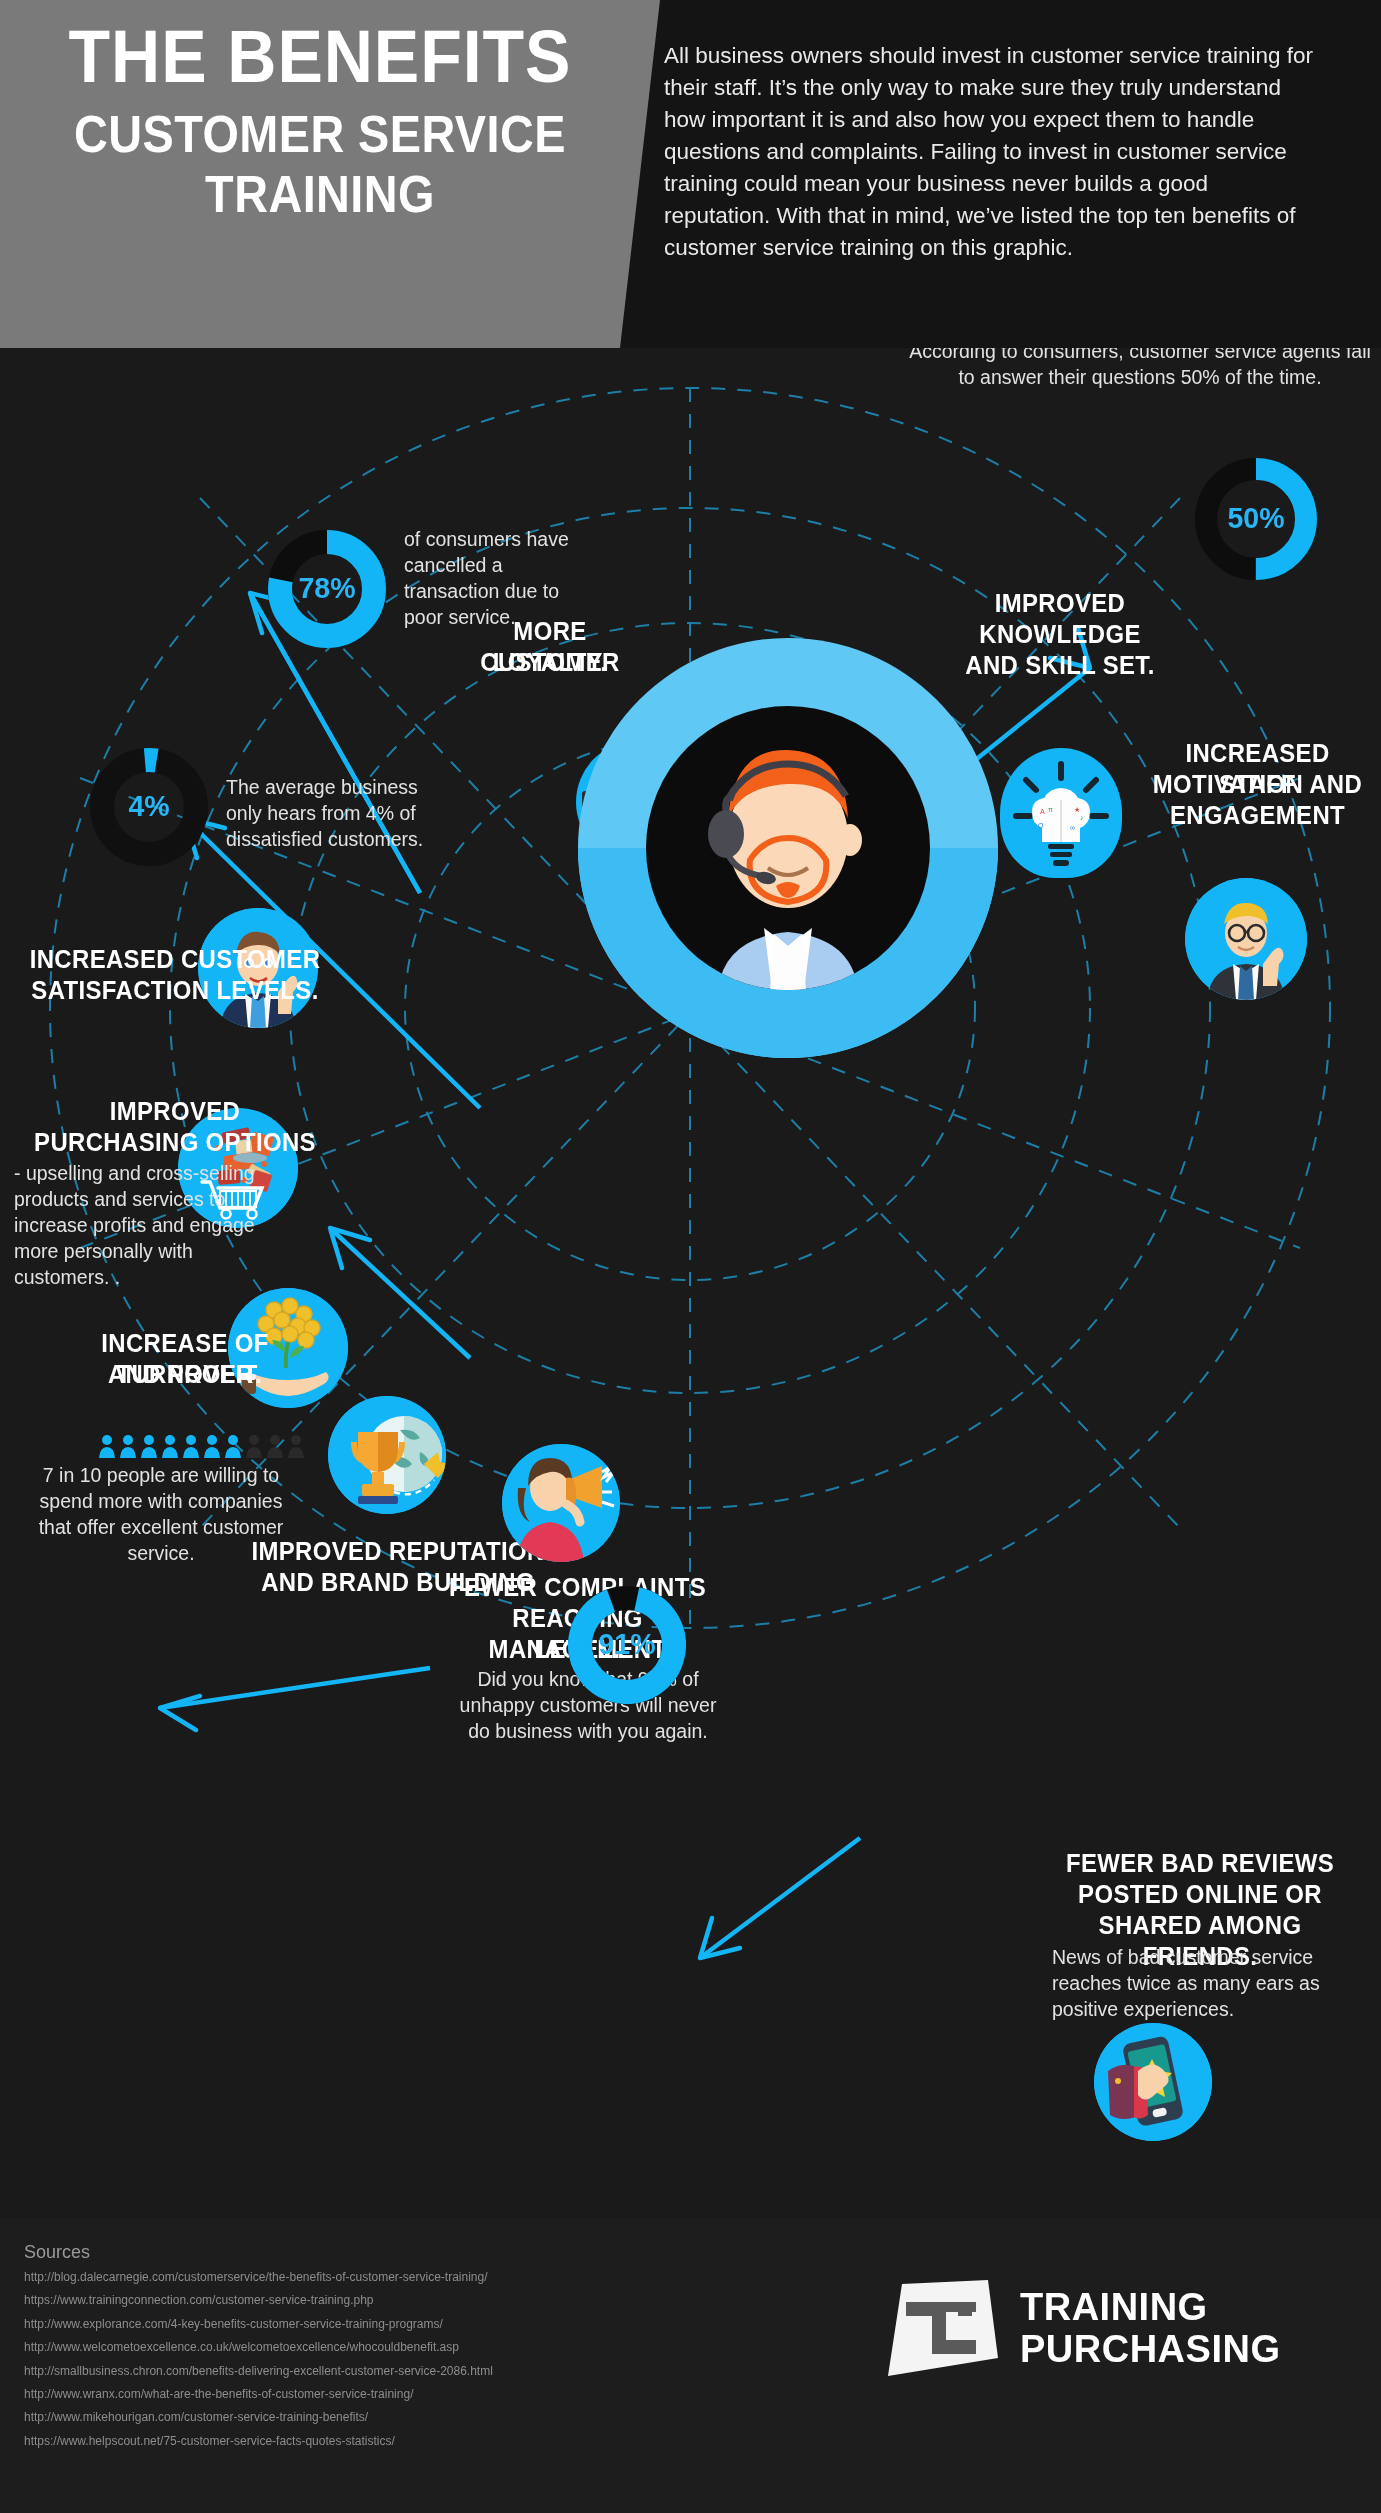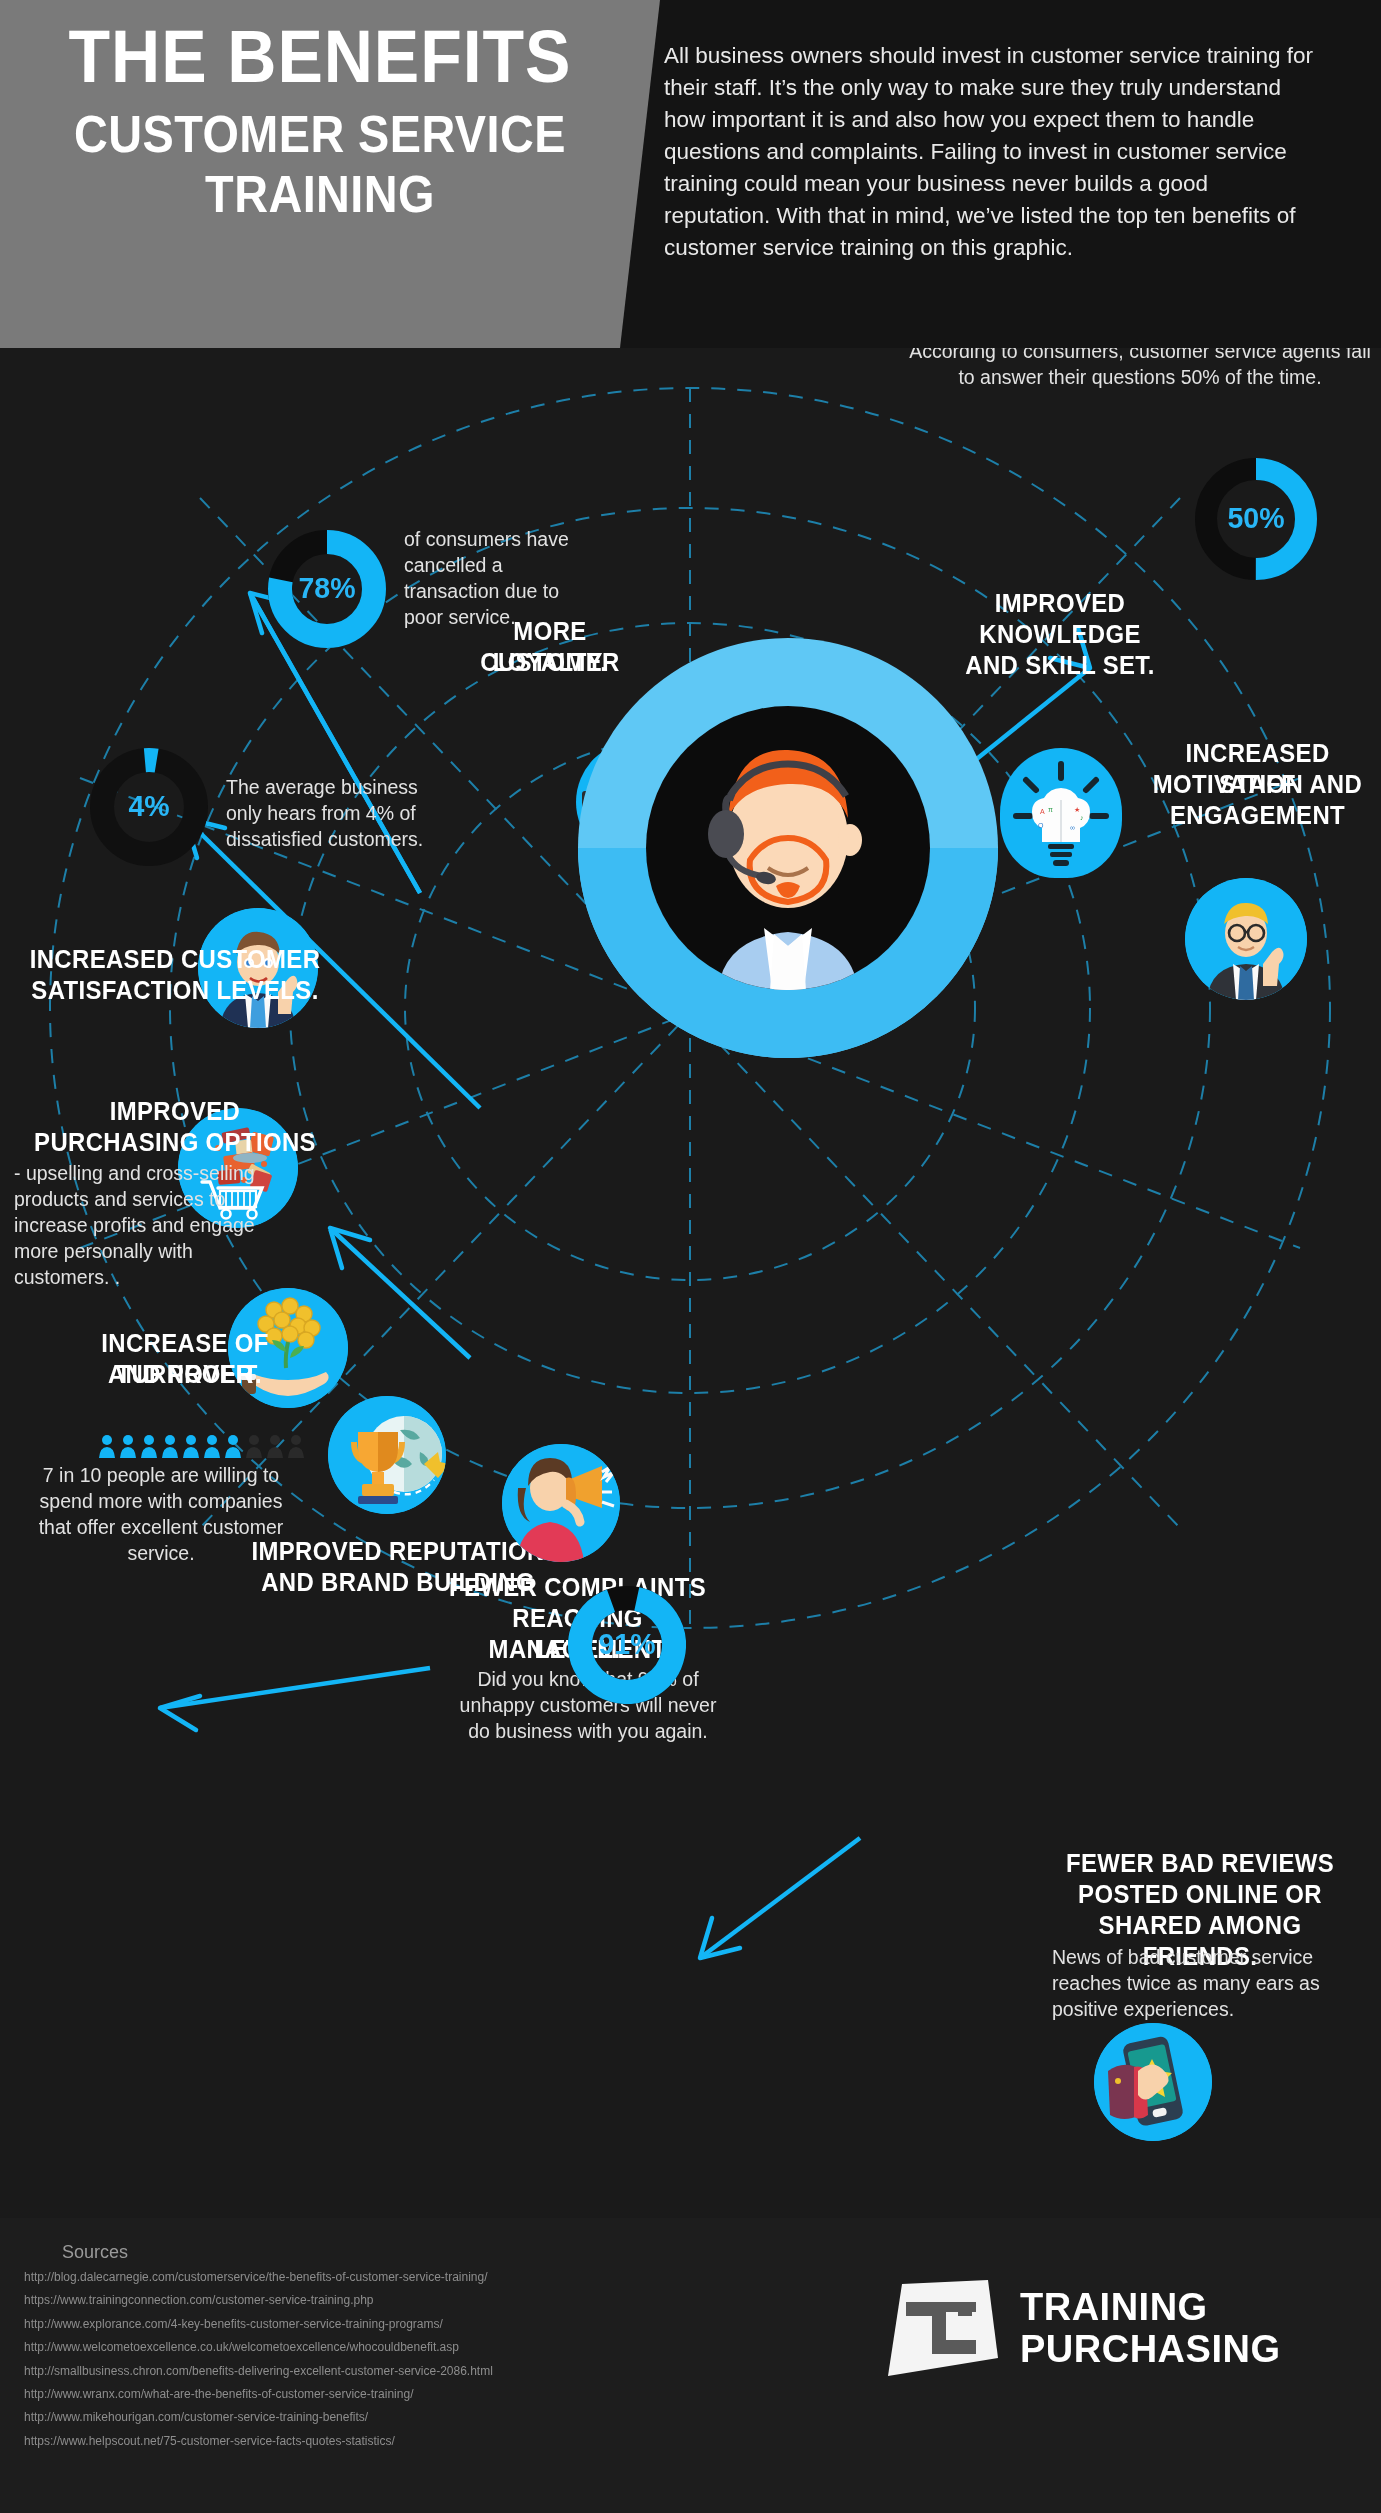--- a/index.html
+++ b/index.html
@@ -55,21 +55,21 @@
     position:absolute; color:#e2e2e2;
     font-size:19.5px; line-height:26px;
     font-family:"Liberation Sans", sans-serif;
   }
 
   
   .badge { position:absolute; border-radius:50%; background:#13b5f6; overflow:hidden; }
 
   
   .footer { position:absolute; left:0; top:2218px; width:1381px; height:295px; background:#1d1d1d; }
-  .sources-title { position:absolute; left:24px; top:24px; color:#9a9a9a; font-size:18px;margin-left:38px; }
+  .sources-title { position:absolute; left:24px; top:24px; color:#9a9a9a; font-size:18px; }
   .sources-list { position:absolute; left:24px; top:48px; }
   .sources-list div { color:#8d8d8d; font-size:12px; line-height:23.4px; font-family:"Liberation Sans", sans-serif; }
   .logo-wrap { position:absolute; left:880px; top:292px; display:flex; align-items:center; gap:22px; }
   .logo-mark { width:118px; height:96px; position:relative; }
   .logo-text { color:#ffffff; font-weight:bold; font-size:38px; line-height:42px; letter-spacing:0.5px; }
 
   .donut-label { position:absolute; color:#29b6f6; font-weight:bold;
       font-family:"Liberation Sans Narrow","Liberation Sans",sans-serif;
       font-size:30px; text-align:center; width:100%; transform:scaleX(0.95); }
   .people-row { position:absolute; display:flex; gap:3px; }

